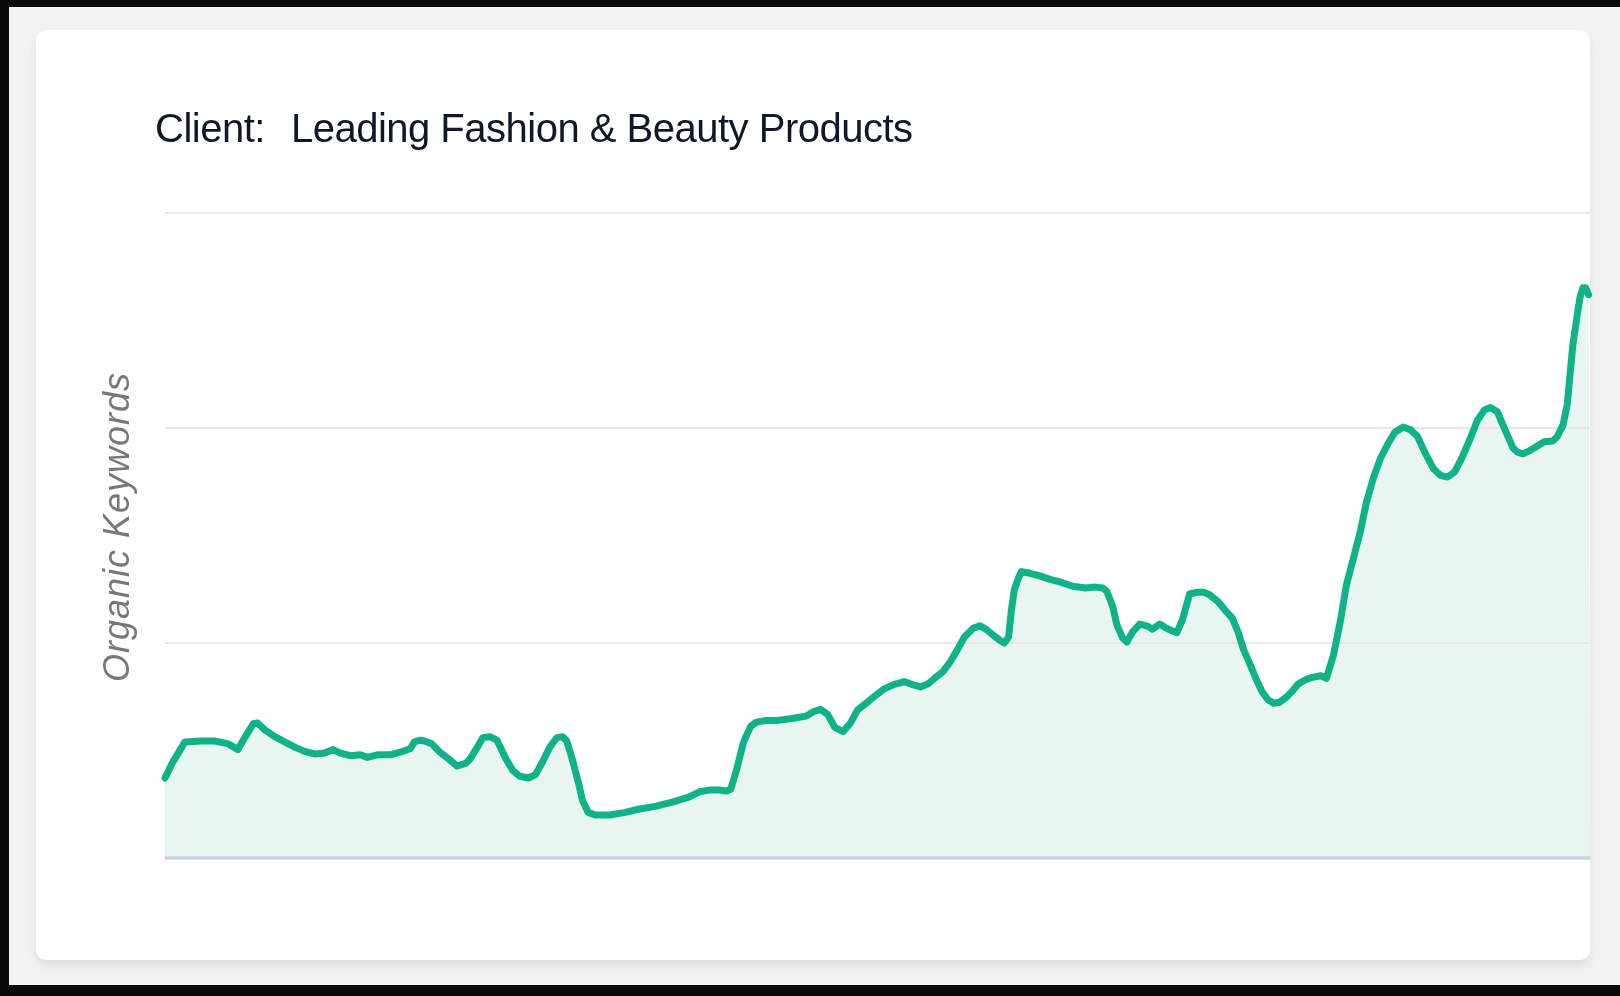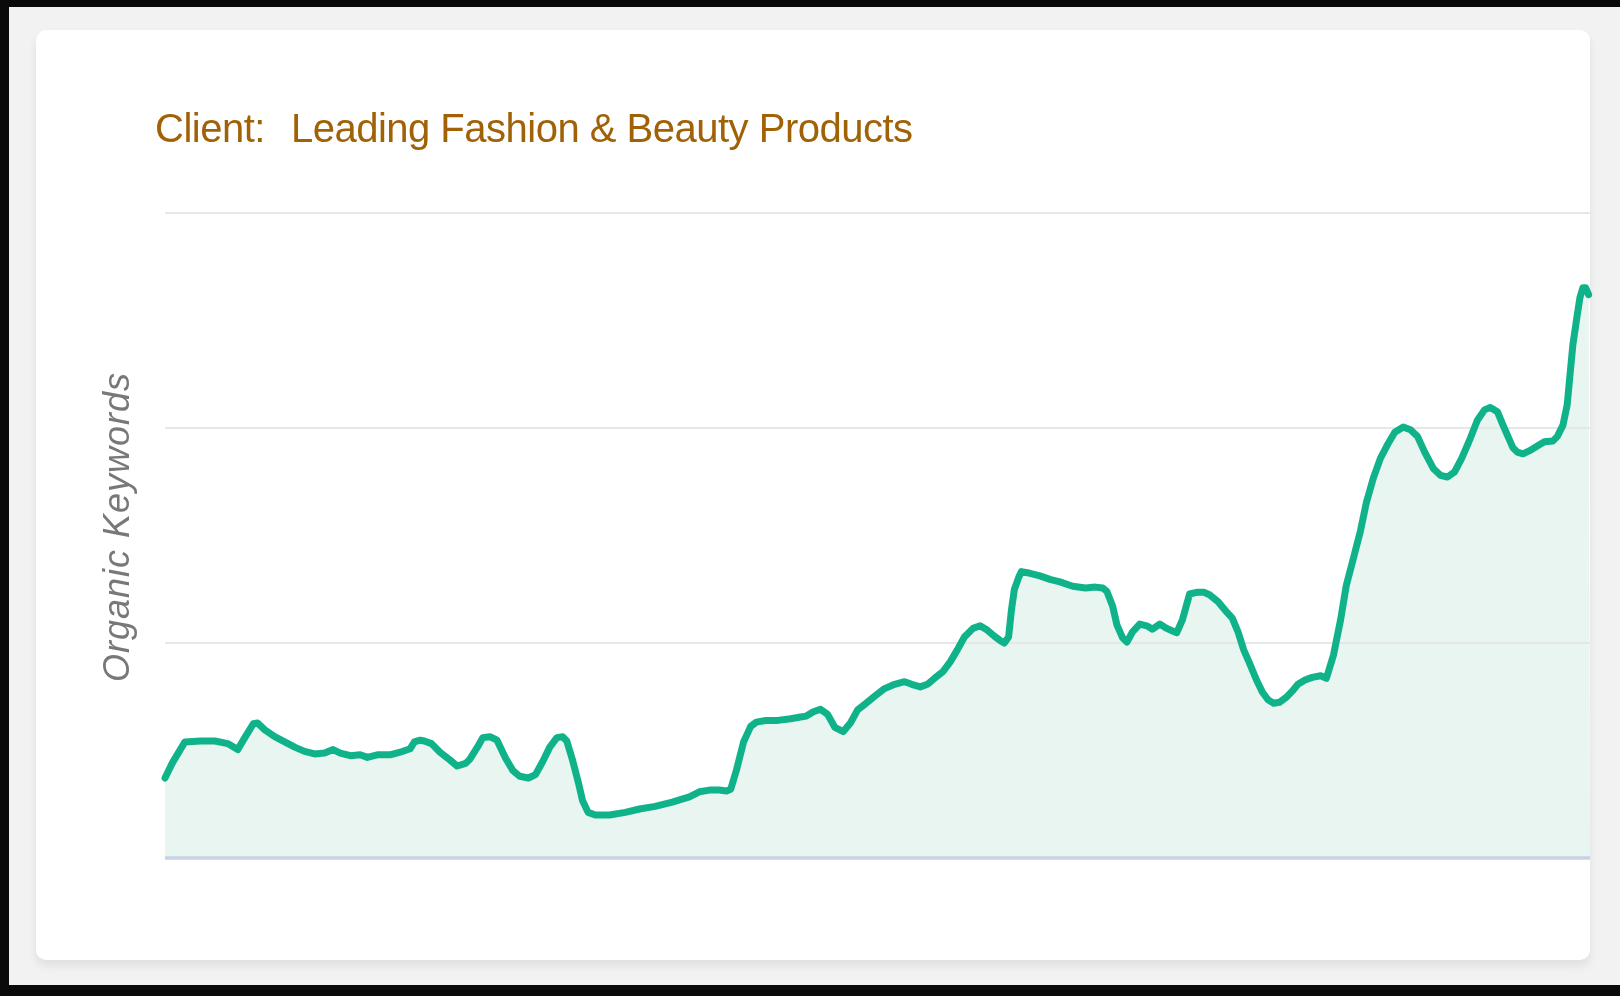--- a/index.html
+++ b/index.html
@@ -11,21 +11,21 @@
   .bar-top{left:0;top:0;width:1620px;height:7px;}
   .bar-left{left:0;top:0;width:9px;height:996px;}
   .bar-bottom{left:0;top:985px;width:1620px;height:11px;}
   .card{
     position:absolute;left:36px;top:30px;width:1554px;height:930px;
     background:#ffffff;border-radius:10px;
     box-shadow:0 6px 10px rgba(0,0,0,0.08);
   }
   .card-title{
     position:absolute;left:155px;top:104px;
-    font-size:40px;line-height:1.2;color:#a16207;letter-spacing:-0.5px;
+    font-size:40px;line-height:1.2;color:#0f172a;letter-spacing:-0.5px;
     white-space:nowrap;
   }
   .card-title .t-value{margin-left:26px;}
   .y-label{
     position:absolute;left:117px;top:527px;
     transform:translate(-50%,-50%) rotate(-90deg);
     font-size:36px;font-style:italic;color:#787878;letter-spacing:1px;
     white-space:nowrap;
   }
   #chart{position:absolute;left:0;top:0;pointer-events:none;}

